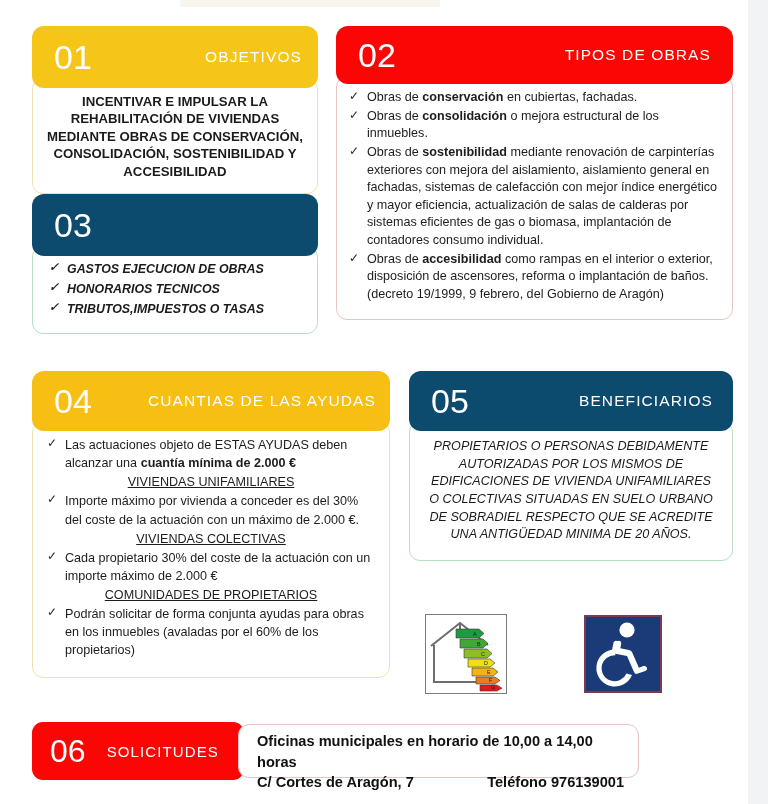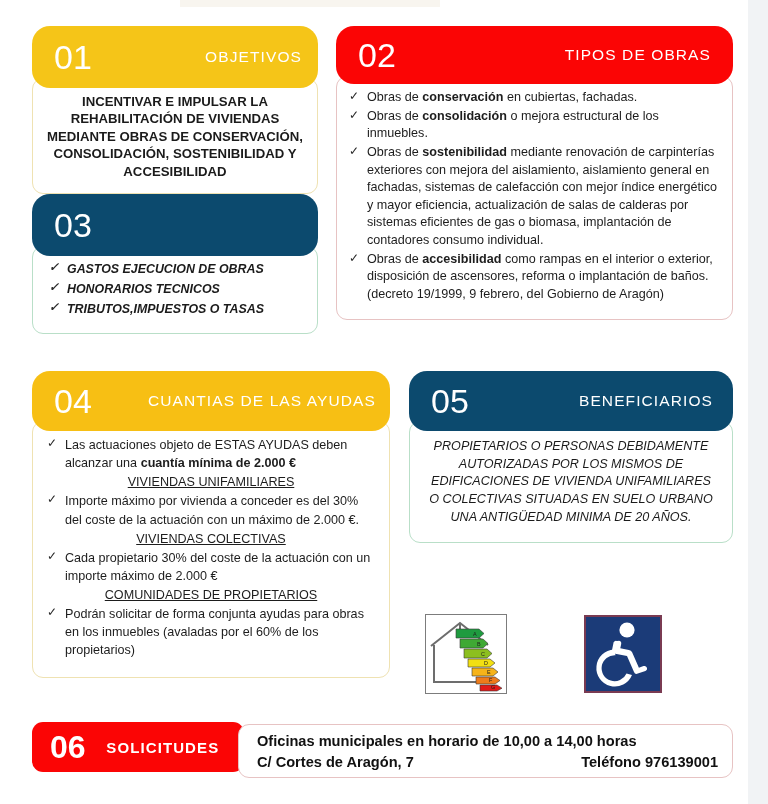--- a/index.html
+++ b/index.html
@@ -32,21 +32,21 @@
     position: absolute;
     left: 180px; top: 0px;
     width: 260px; height: 7px;
     background: #f6f2ea;
     opacity: .75;
   }
 
   
   .card { position: absolute; }
   .card .hdr {
-    border-radius: 18px;
+    border-radius: 12px;
     display: flex;
     align-items: center;
     color: #ffffff;
     box-sizing: border-box;
     position: relative;
     z-index: 2;
   }
   .card .hdr .num {
     font-size: 34px;
     font-weight: 400;
@@ -184,37 +184,36 @@
     width: 78px; height: 78px;
     background: #1b3b78;
     border: 2px solid #7a3b52;
     box-sizing: border-box;
   }
 
   
   #bar06 { position: absolute; left: 32px; top: 722px; width: 701px; height: 58px; }
   #bar06 .left {
     position: absolute; left: 0; top: 0;
-    width: 212px; height: 50px;
+    width: 212px; height: 58px;
     border-radius: 11px;
     display: flex; align-items: center;
     color: #ffffff;
     padding: 0 10px 0 18px;
     box-sizing: border-box;
-    font-weight: bold;
   }
   #bar06 .left .num { font-size: 32px; line-height: 1; }
   #bar06 .left .ttl {
     flex: 1; text-align: center;
     font-size: 15px; letter-spacing: 1.1px;
     padding-left: 6px;
   }
   #bar06 .right {
     position: absolute; left: 206px; top: 2px;
-    width: 495px; height: 54px;
+    width: 401px; height: 54px;
     background: #ffffff;
     border: 1px solid #e7c3c3;
     border-radius: 11px;
     box-sizing: border-box;
     padding: 6px 12px 0 18px;
     font-weight: bold;
     font-size: 14.6px;
     line-height: 1.42;
     color: #111111;
   }
@@ -325,20 +324,21 @@
   <div class="card" id="card05">
     <div class="hdr c-green">
       <span class="num">05</span>
       <span class="ttl">BENEFICIARIOS</span>
     </div>
     <div class="body b-green">
       <div>PROPIETARIOS O PERSONAS DEBIDAMENTE</div>
       <div>AUTORIZADAS POR LOS MISMOS DE</div>
       <div>EDIFICACIONES DE VIVIENDA UNIFAMILIARES</div>
       <div>O COLECTIVAS SITUADAS EN SUELO URBANO</div>
+      <div>DE SOBRADIEL RESPECTO QUE SE ACREDITE</div>
       <div>UNA ANTIGÜEDAD MINIMA DE 20 AÑOS.</div>
     </div>
   </div>
 
   <div id="iconrow">
     <div class="energy-box">
       <svg width="79" height="77" viewBox="0 0 79 77">
 
         <polyline points="8,30 8,67 57,67" fill="none" stroke="#6d6d6d" stroke-width="2"></polyline>
         <polyline points="5,31 34,8 62,30" fill="none" stroke="#6d6d6d" stroke-width="2"></polyline>

